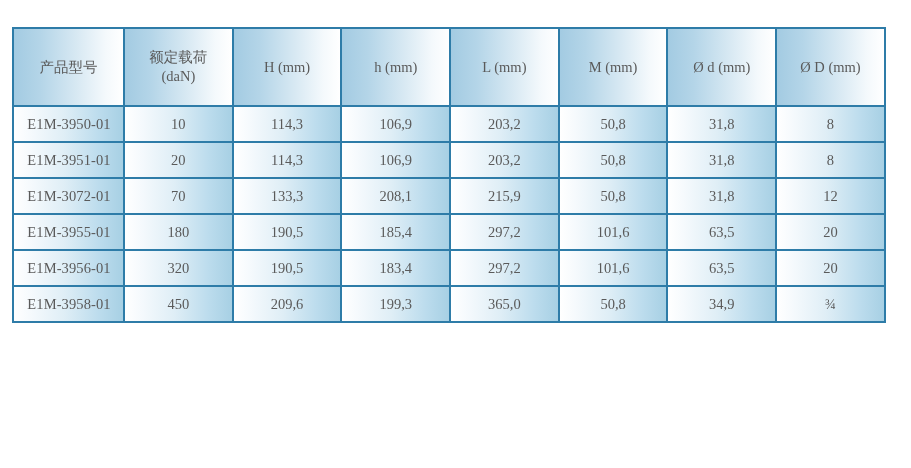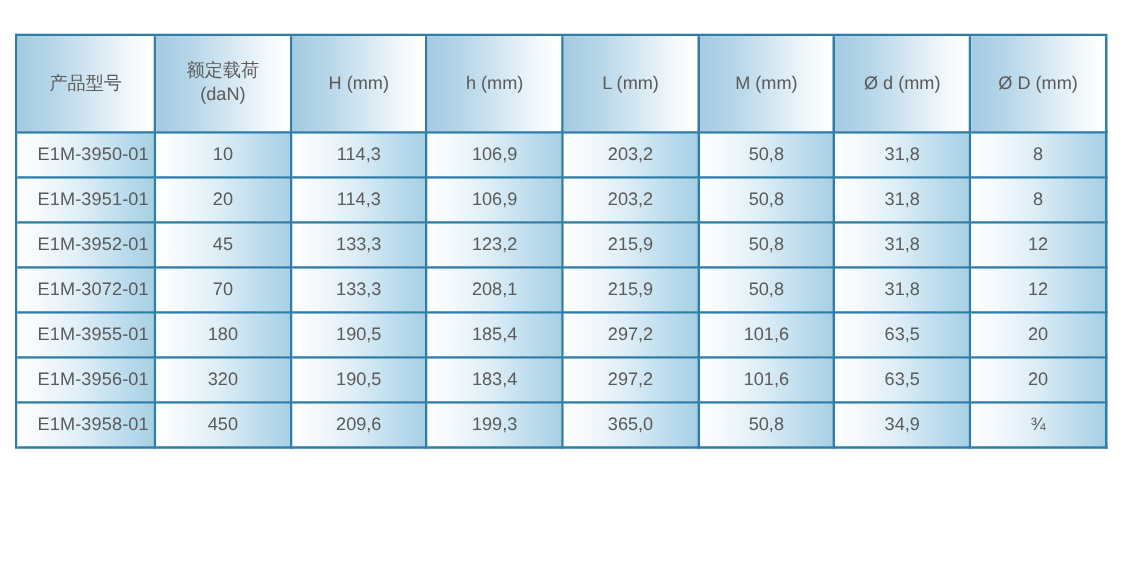--- a/index.html
+++ b/index.html
@@ -12,20 +12,21 @@
     height: 468px;
     font-family: "Liberation Sans", "DejaVu Sans", sans-serif;
     overflow: hidden;
   }
 
   #spec-table-wrap {
     position: absolute;
     left: 12px;
     top: 27px;
     width: 872px;
+    font-family: Liberation Serif, serif;
   }
 
   table.spec-table {
     border-collapse: separate;
     border-spacing: 0;
     width: 872px;
     table-layout: fixed;
     border-left: 2px solid #2e7ca8;
     border-top: 2px solid #2e7ca8;
   }
@@ -57,21 +58,21 @@
   table.spec-table thead th .hdr-line { display: block; }
 
   
   table.spec-table tbody td {
     height: 36px;
     font-size: 14.5px;
     background: linear-gradient(to right, #ffffff 0%, #f6fafd 14%, #dfeef6 46%, #bcdced 78%, #a7d0e4 100%);
   }
 
   table.spec-table tbody td.model {
-    text-align: right;
+    text-align: center;
     padding-left: 5px;
     letter-spacing: 0.1px;
   }
 </style>
 </head>
 <body>
 
 <div id="spec-table-wrap">
   <table class="spec-table">
     <colgroup>
@@ -128,30 +129,20 @@
           <td class="model">E1M-3951-01</td>
           <td>20</td>
           <td>114,3</td>
           <td>106,9</td>
           <td>203,2</td>
           <td>50,8</td>
           <td>31,8</td>
           <td>8</td>
         </tr>
         <tr>
-          <td class="model">E1M-3952-01</td>
-          <td>45</td>
-          <td>133,3</td>
-          <td>123,2</td>
-          <td>215,9</td>
-          <td>50,8</td>
-          <td>31,8</td>
-          <td>12</td>
-        </tr>
-        <tr>
           <td class="model">E1M-3072-01</td>
           <td>70</td>
           <td>133,3</td>
           <td>208,1</td>
           <td>215,9</td>
           <td>50,8</td>
           <td>31,8</td>
           <td>12</td>
         </tr>
         <tr>

